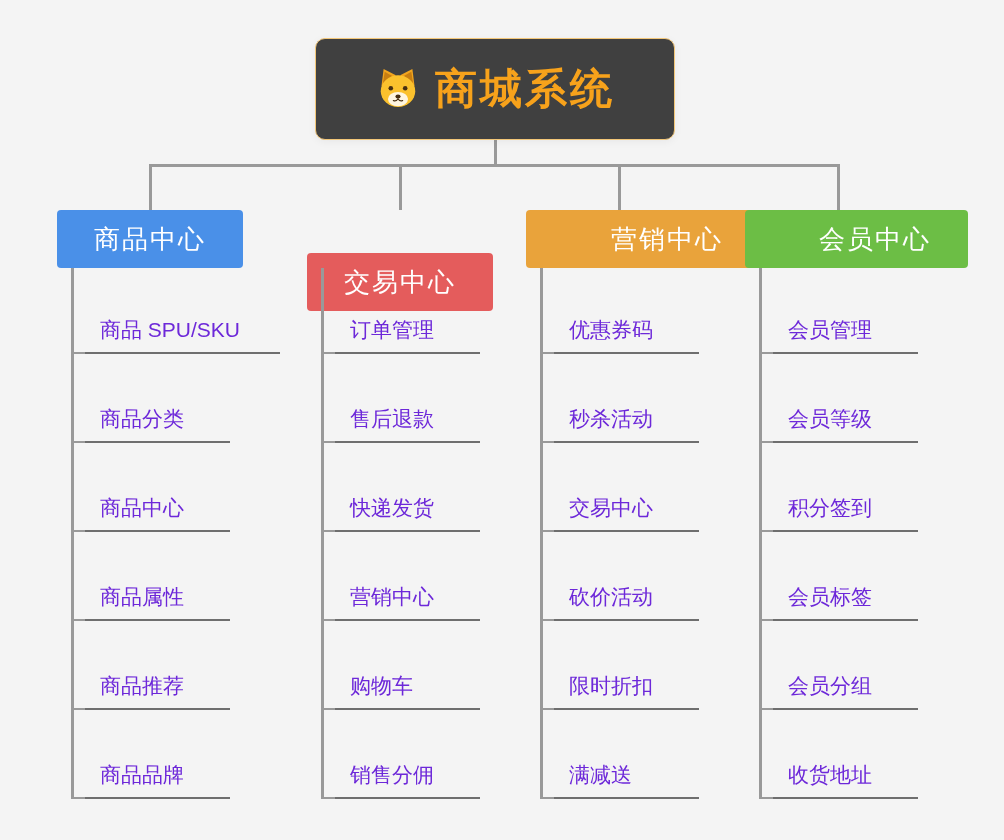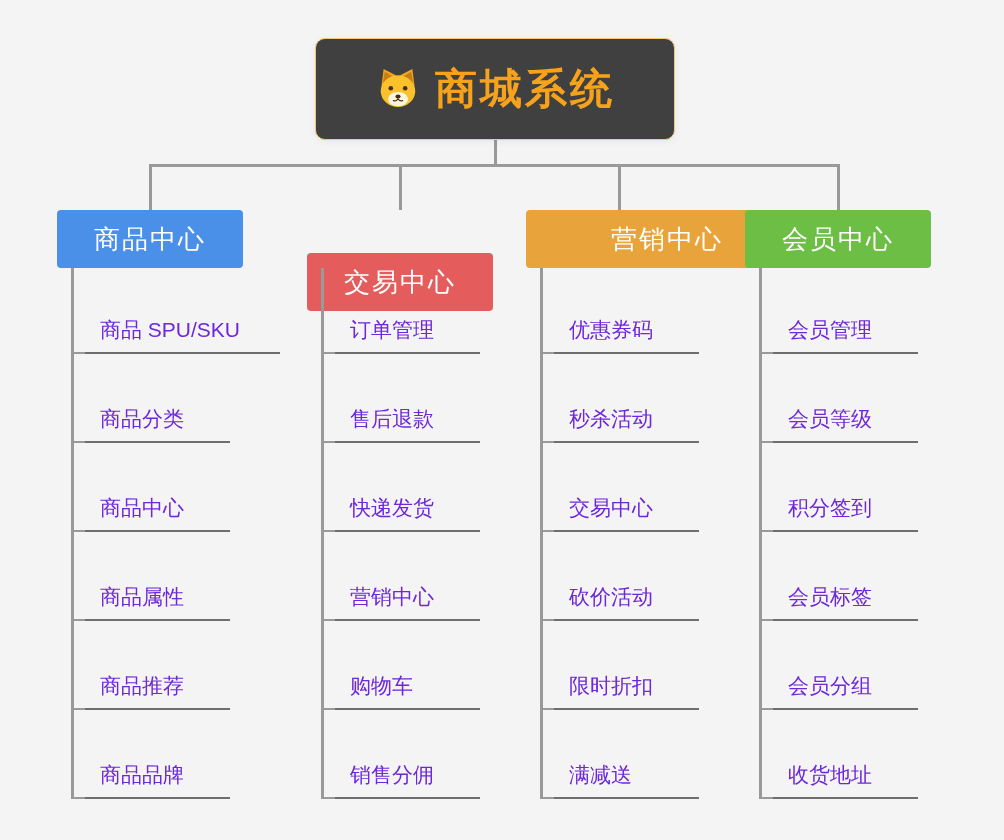--- a/index.html
+++ b/index.html
@@ -144,21 +144,21 @@
     <div class="branch-spine"></div>
     <div class="child" style="--i:0">优惠券码</div>
     <div class="child" style="--i:1">秒杀活动</div>
     <div class="child" style="--i:2">交易中心</div>
     <div class="child" style="--i:3">砍价活动</div>
     <div class="child" style="--i:4">限时折扣</div>
     <div class="child" style="--i:5">满减送</div>
   </div>
 
   <div class="branch" style="left:745px">
-    <div class="branch-header" style="background: rgb(108, 190, 69);">会员中心</div>
+    <div class="branch-header" style="background: rgb(108, 190, 69); padding-left: 37px;">会员中心</div>
     <div class="branch-spine"></div>
     <div class="child" style="--i:0">会员管理</div>
     <div class="child" style="--i:1">会员等级</div>
     <div class="child" style="--i:2">积分签到</div>
     <div class="child" style="--i:3">会员标签</div>
     <div class="child" style="--i:4">会员分组</div>
     <div class="child" style="--i:5">收货地址</div>
   </div>
 </div>
 

